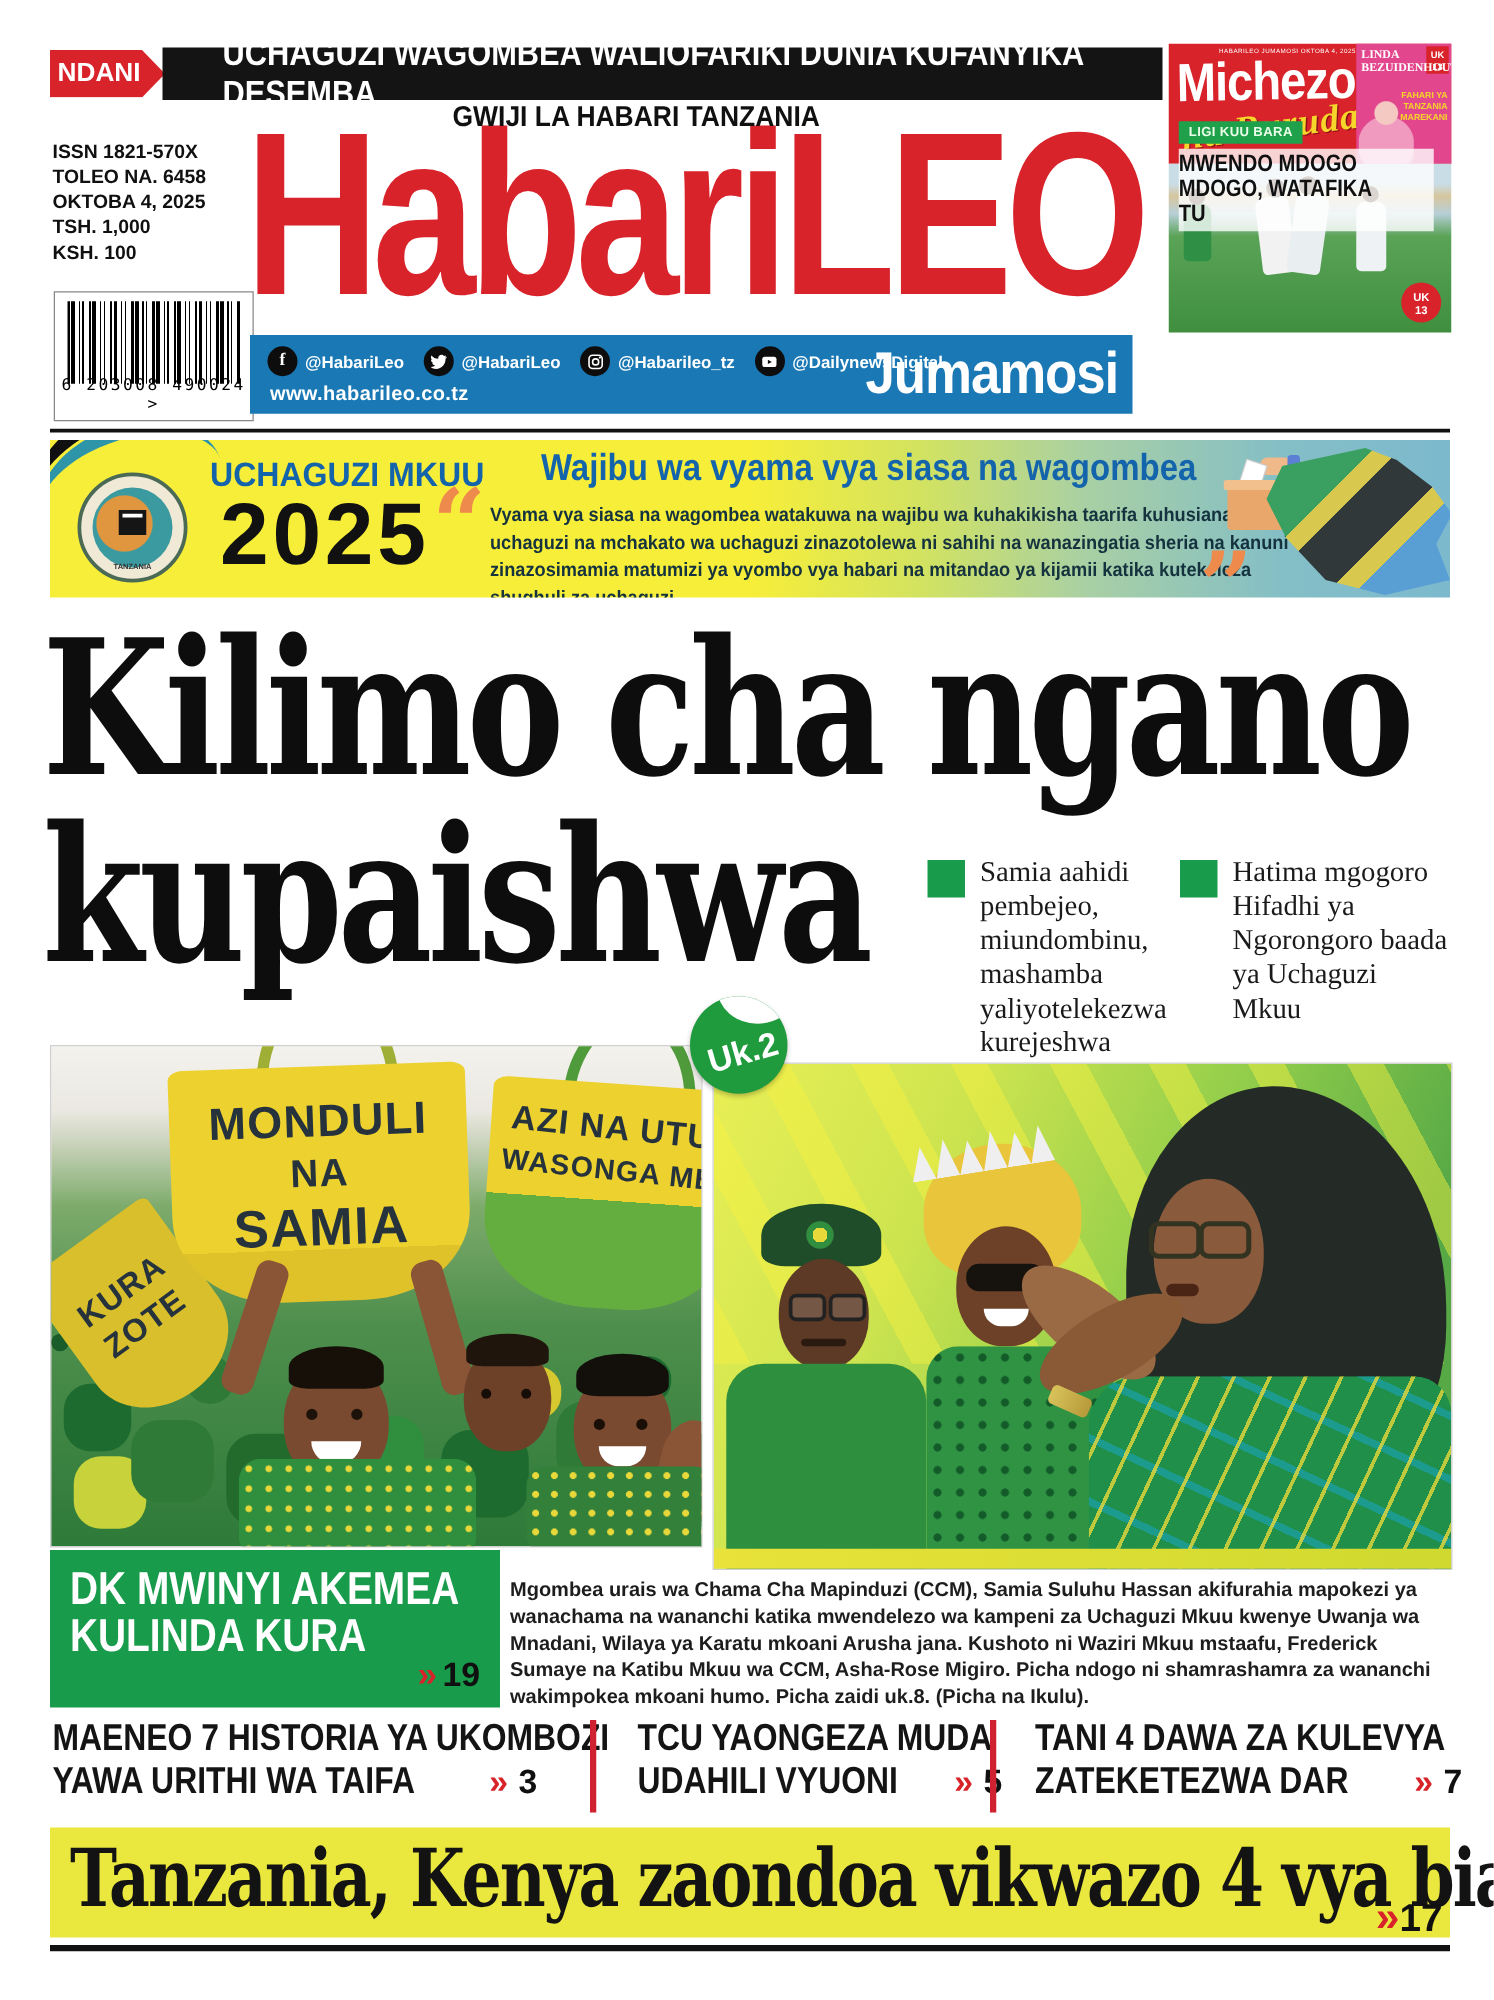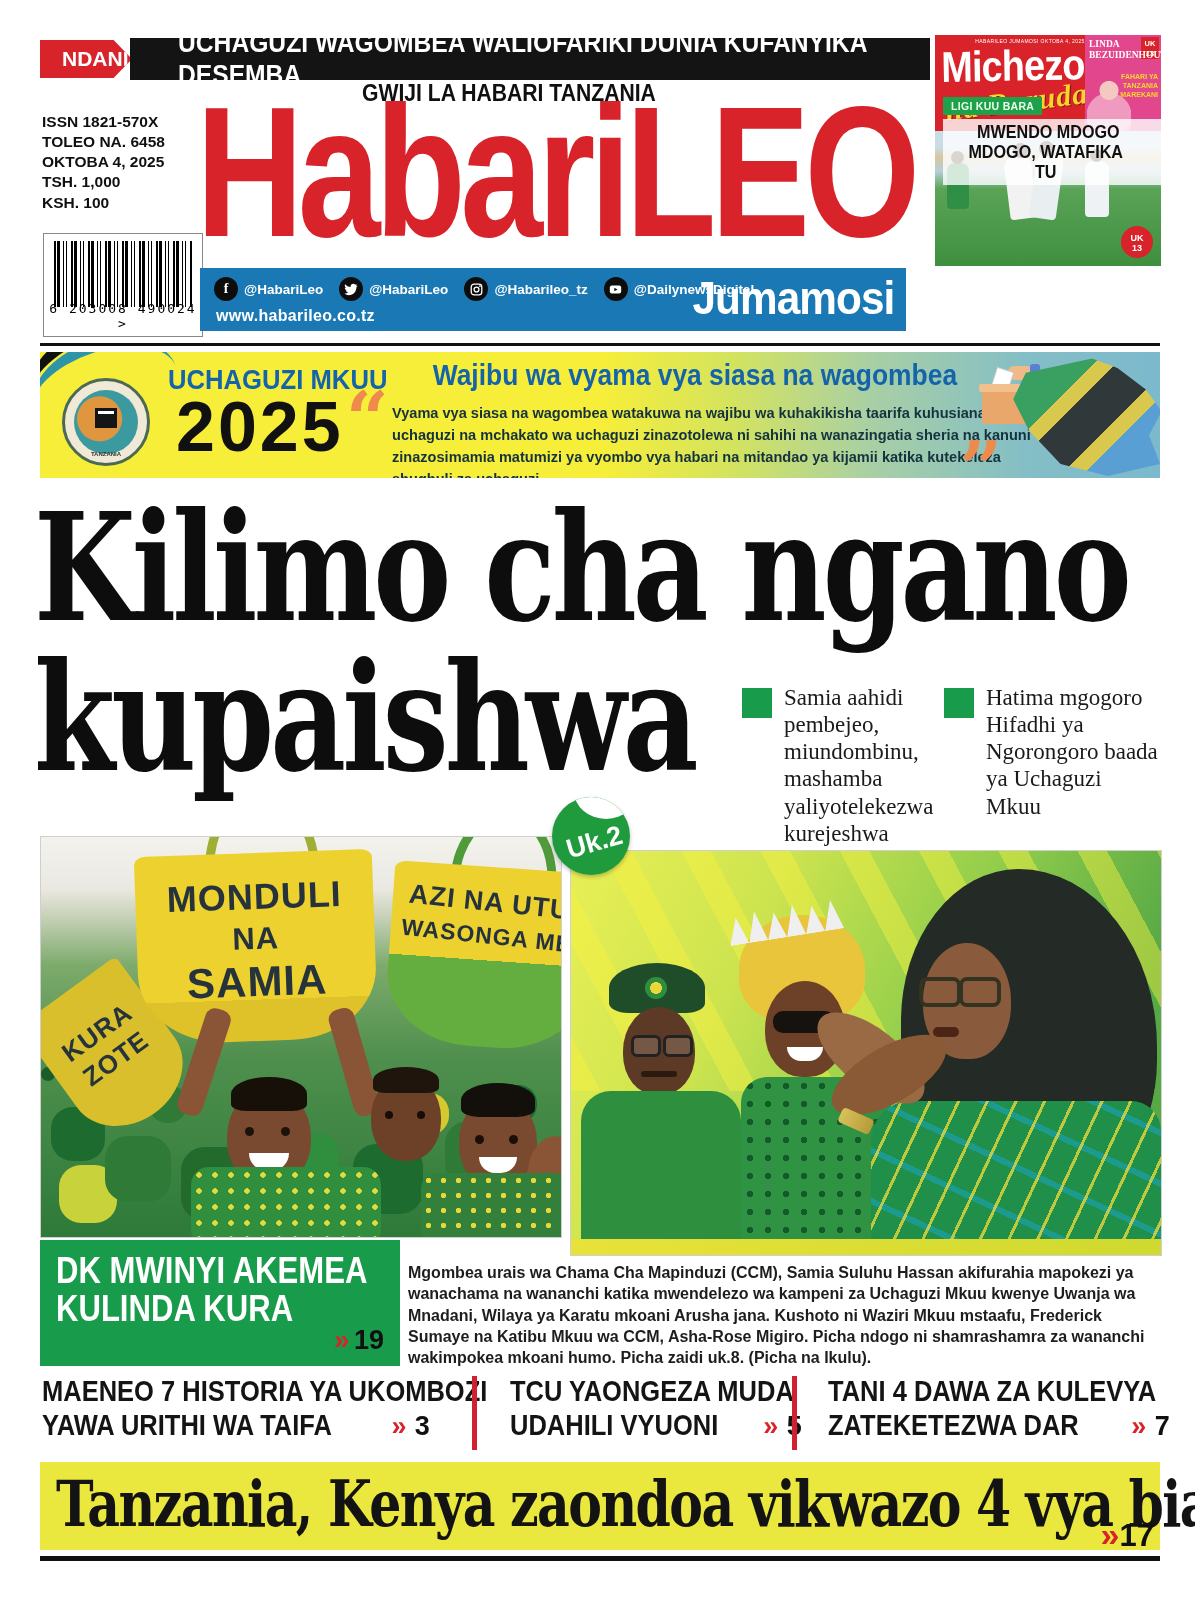--- a/index.html
+++ b/index.html
@@ -4,21 +4,21 @@
 <style>
   html,body{margin:0;padding:0;background:#fff;}
   #page{position:relative;width:1195px;height:1600px;background:#fff;overflow:hidden;
         font-family:"Liberation Sans",sans-serif;color:#111;}
   .abs{position:absolute;}
   .cx{display:inline-block;white-space:nowrap;transform-origin:left top;}
   .cxc{display:inline-block;white-space:nowrap;transform-origin:center center;}
 
   
   .ndani{left:40px;top:40px;width:92px;height:38px;background:#d8232a;color:#fff;
-         font-weight:900;font-size:21px;line-height:38px;padding-left:22px;box-sizing:border-box;
+         font-weight:900;font-size:21px;line-height:38px;padding-left:6px;box-sizing:border-box;
          clip-path:polygon(0 0,80% 0,100% 50%,80% 100%,0 100%);}
   .topblack{left:130px;top:38px;width:800px;height:42px;background:#141414;color:#fff;
             display:flex;align-items:center;justify-content:center;}
   .topblack span{font-size:28px;font-weight:900;transform:scaleX(.88);}
 
   
   .promo{left:935px;top:35px;width:226px;height:231px;}
   .promo-red{position:absolute;left:0;top:0;width:226px;height:96px;background:#d8232a;overflow:hidden;}
   .promo-date{position:absolute;left:30px;top:3px;width:130px;text-align:center;color:#fff;font-size:5px;letter-spacing:.4px;}
   .promo-brand{position:absolute;left:6px;top:8px;color:#fff;font-size:43px;font-weight:900;
@@ -37,21 +37,21 @@
              radial-gradient(circle at 72% 84%,#ec7fae 0 12px,transparent 13px);}
   .pink-sub{position:absolute;right:3px;top:38px;color:#f6d62a;font-weight:900;font-size:7px;
             text-align:right;line-height:1.25;}
   .promo-photo{position:absolute;left:0;top:96px;width:226px;height:135px;overflow:hidden;
     background:linear-gradient(180deg,#c9dde6 0,#c9dde6 16px,#d6c69e 26px,#b7cfd8 40px,#5aa357 58px,#3f8f3f 100%);}
   .player{position:absolute;border-radius:8px 8px 4px 4px;}
   .head{position:absolute;border-radius:50%;background:#4a2f22;}
   .promo-kicker{position:absolute;left:8px;top:62px;background:#1fa04a;color:#eaffe9;font-size:10.5px;
                 font-weight:900;padding:3px 8px;letter-spacing:.3px;}
   .promo-headline{position:absolute;left:8px;top:84px;width:204px;background:rgba(255,255,255,.8);
-                  padding:3px 16px;line-height:1.05;text-align:center;}
+                  padding:3px 0;line-height:1.05;}
   .promo-headline span{font-size:19px;font-weight:900;color:#101010;transform:scaleX(.85);display:inline-block;
                        transform-origin:left center;}
   .promo-badge{position:absolute;right:8px;bottom:8px;width:32px;height:32px;background:#d8232a;border-radius:50%;
                color:#fff;font-weight:900;text-align:center;font-size:9px;line-height:1.15;padding-top:7px;box-sizing:border-box;}
 
   
   .issuebox{left:42px;top:112px;font-size:15.5px;font-weight:900;line-height:1.3;color:#101010;}
   .barcode{left:43px;top:233px;width:158px;height:102px;border:1.5px solid #888;background:#fff;}
   .bars{position:absolute;left:10px;top:7px;right:10px;height:66px;background:
         repeating-linear-gradient(90deg,#000 0 2px,#fff 2px 3px,#000 3px 6px,#fff 6px 9px,#000 9px 10px,#fff 10px 12px,#000 12px 13px,#fff 13px 17px);}

